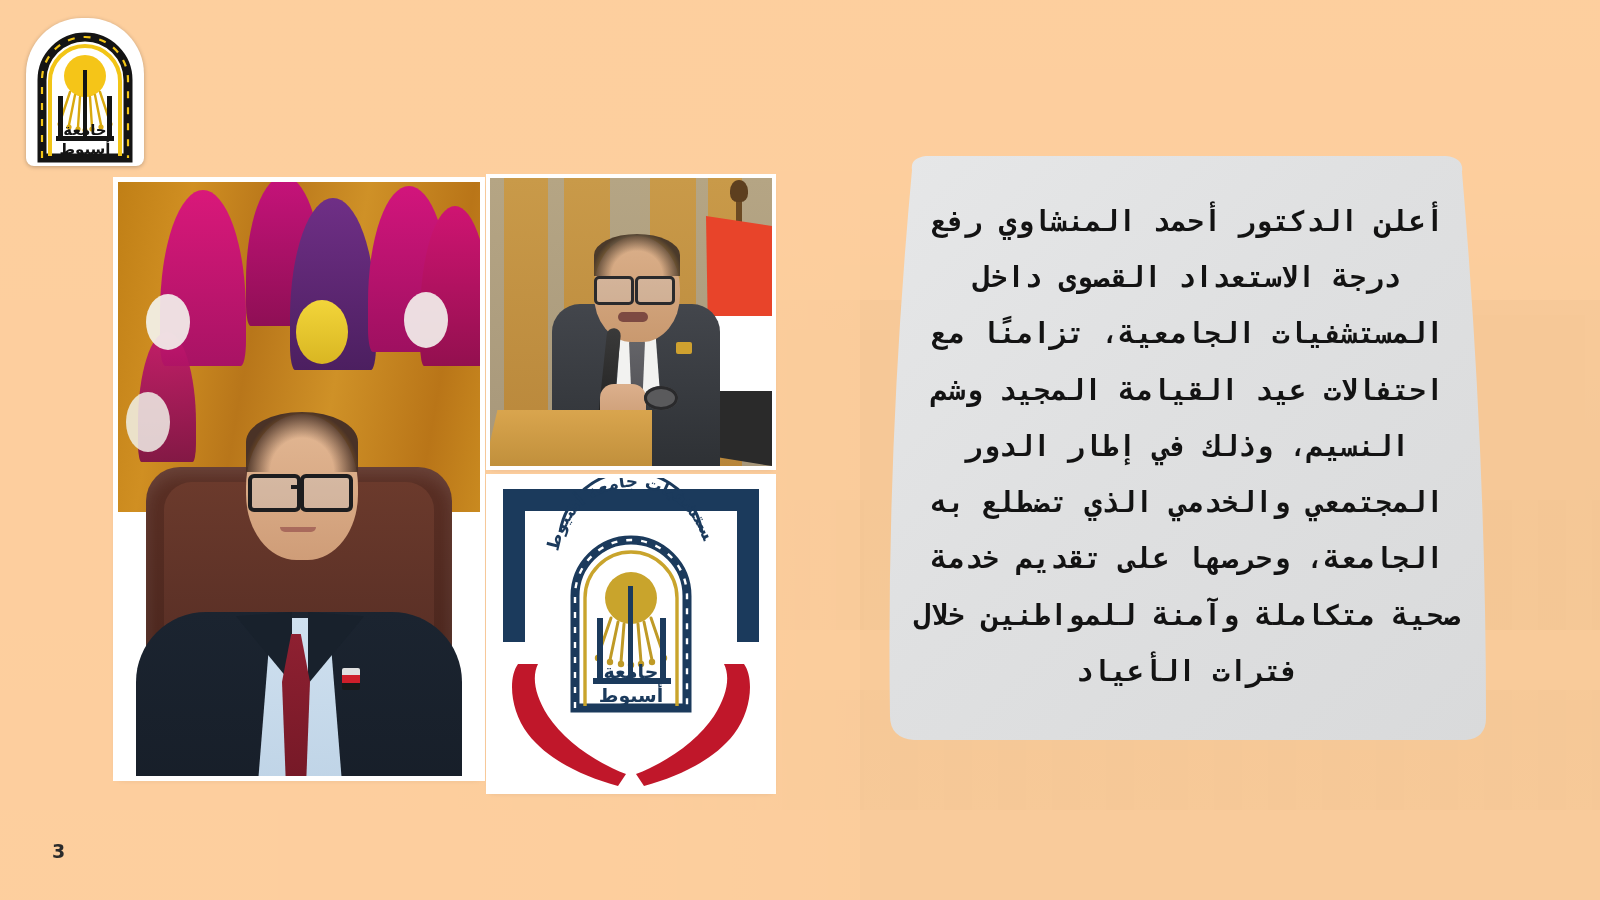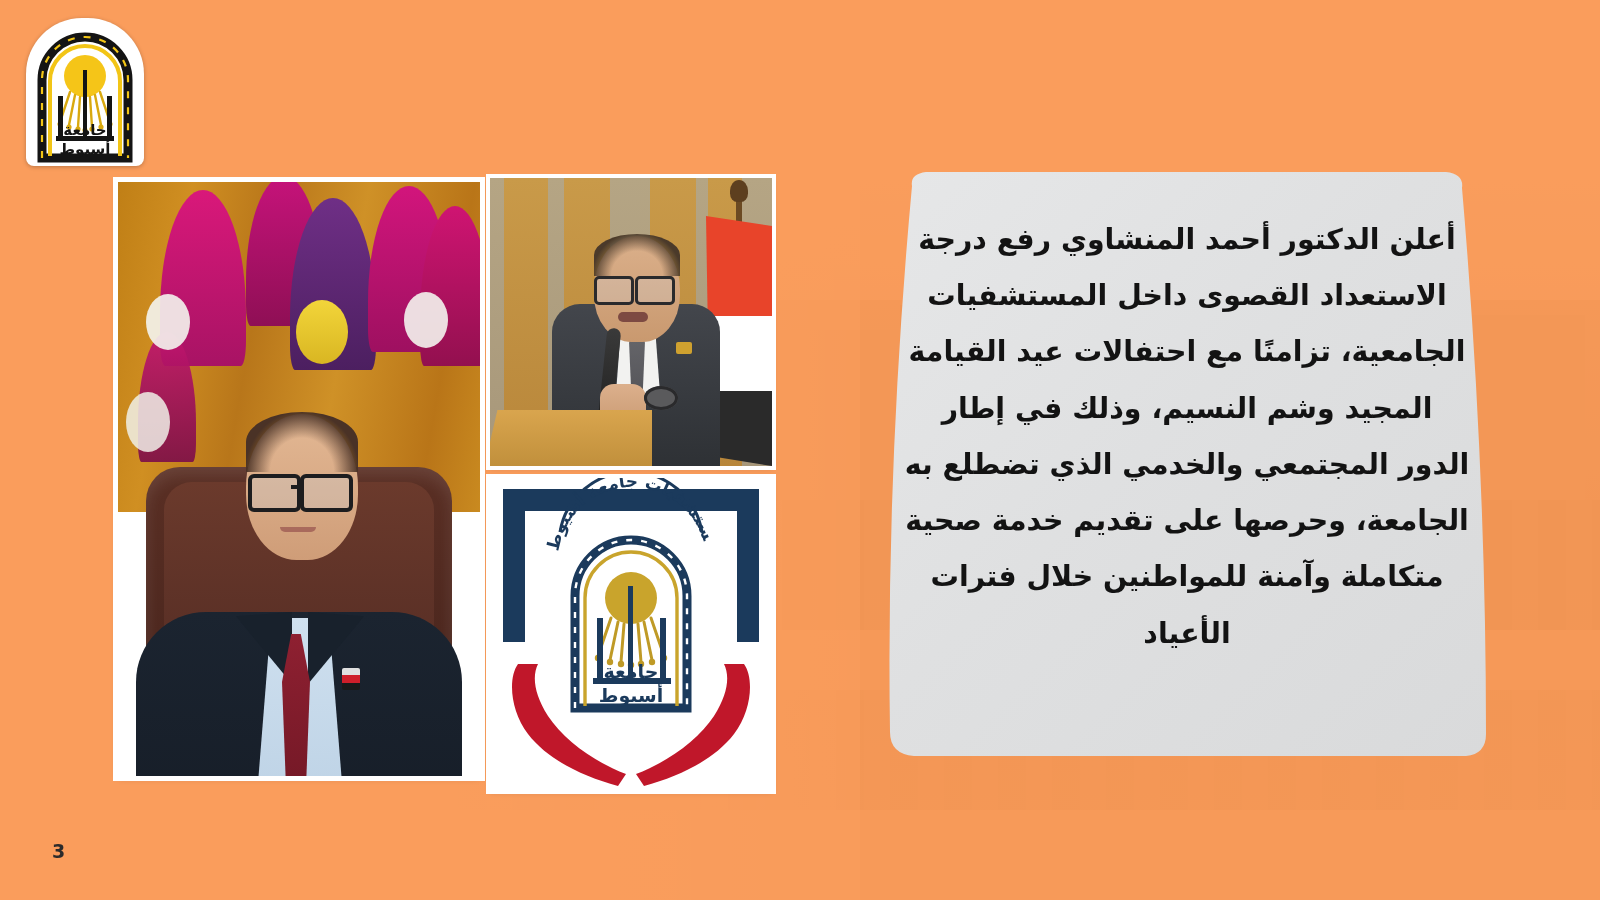--- a/index.html
+++ b/index.html
@@ -4,21 +4,21 @@
 <style>
   html,body{margin:0;padding:0;}
   body{
     width:1600px;height:900px;overflow:hidden;
     font-family:"DejaVu Sans","Liberation Sans",sans-serif;
     background:#ffffff;
     position:relative;
   }
 
   
-  #slide{position:absolute;inset:0;width:1600px;height:900px;overflow:hidden;background:#f97316;}
+  #slide{position:absolute;inset:0;width:1600px;height:900px;overflow:hidden;background:#fdba74;}
   .bg-watermark{position:absolute;inset:0;opacity:.30;}
   .bg-sky{position:absolute;left:0;top:0;width:1600px;height:330px;
     background:linear-gradient(#f7f8f8,#eef0f0);}
   .bg-city{position:absolute;left:0;top:300px;width:1600px;height:600px;
     background:linear-gradient(180deg,#eceeee 0%,#e6e9e8 35%,#eef0ef 70%,#f4f5f5 100%);}
   .bldg{position:absolute;background:#e2e5e4;}
   .bldg.l{background:#e7eae9;}
   .bldg.d{background:#dcdfde;}
   .treeline{position:absolute;left:0;width:1600px;height:150px;
     background:repeating-linear-gradient(90deg,#e4e7e5 0 26px,#dfe3e1 26px 54px);
@@ -108,21 +108,21 @@
      background:linear-gradient(#dcb08c,#c79870);border-radius:14px;}
   .pd-watch{position:absolute;left:154px;top:208px;width:34px;height:24px;
      background:#5a5a5c;border-radius:50%;box-shadow:0 0 0 3px #2a2a2c inset;}
   .pd-pin{position:absolute;left:186px;top:164px;width:16px;height:12px;background:#cfa12f;border-radius:2px;}
 
   
   #photo-logo{left:490px;top:478px;width:282px;height:312px;
      box-shadow:0 0 0 4px #fff,0 2px 6px rgba(0,0,0,.16);background:#fff;}
 
   
-  #text-panel{position:absolute;left:874px;top:168px;width:626px;height:622px;}
+  #text-panel{position:absolute;left:874px;top:152px;width:626px;height:622px;font-family:Liberation Mono, monospace;}
   #text-panel svg{position:absolute;left:0;top:0;}
   .panel-text{
     position:absolute;left:28px;top:44px;width:570px;
     direction:rtl;text-align:center;
     font-size:28.4px;line-height:1.98;font-weight:700;color:#131313;
     letter-spacing:-0.1px;
     white-space:pre-line;
   }
 
   

